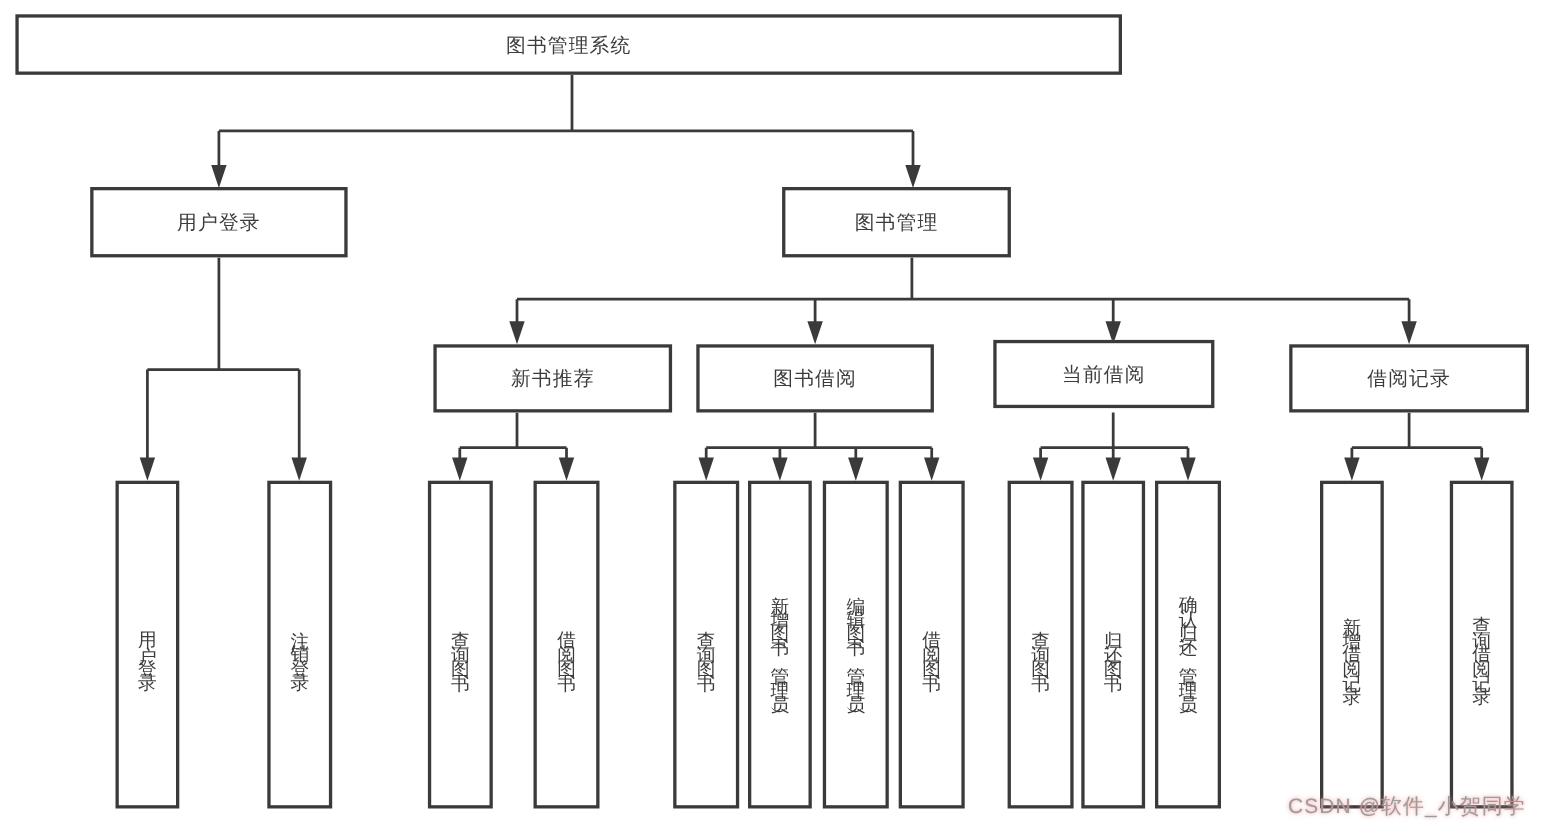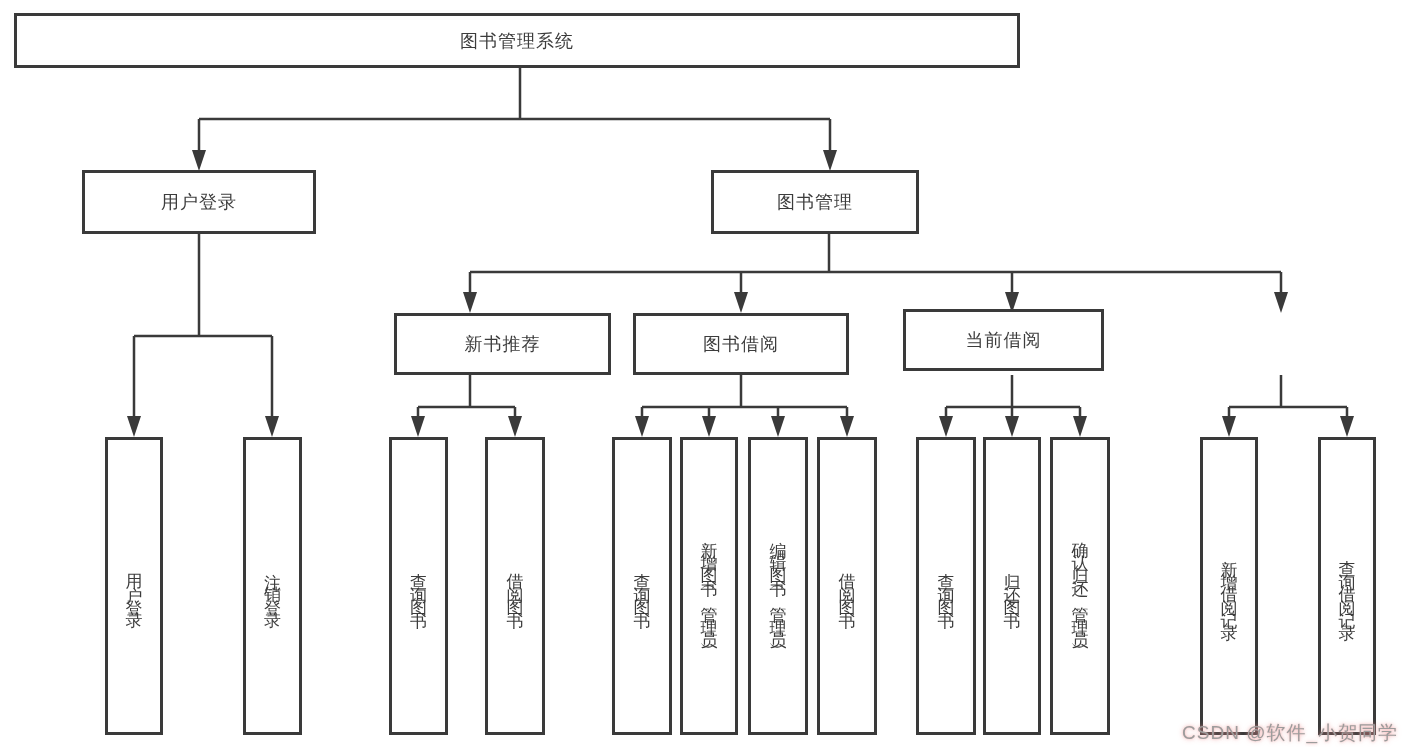--- a/index.html
+++ b/index.html
@@ -14,21 +14,21 @@
     box-sizing:border-box; display:flex; align-items:center; justify-content:center;
     color:#3c3c3c; font-size:18px; letter-spacing:1px; z-index:2;
   }
   .vbox { z-index:2; }
   .vbox .vlabel {
     writing-mode:vertical-rl; text-orientation:mixed;
     font-size:17px; letter-spacing:13px; line-height:1;
     color:#3c3c3c; white-space:nowrap;
   }
   .watermark {
-    position:absolute; right:7px; bottom:1px; z-index:5;
+    position:absolute; right:18px; bottom:1px; z-index:5;
     font-size:19px; color:#9c9c9c; letter-spacing:1px;
     text-shadow:0 0 5px rgba(240,150,150,0.75), 0 0 2px rgba(240,150,150,0.5);
   }
 </style>
 </head>
 <body>
 
 <div id="stage">
 
   <svg id="connectors" viewBox="0 0 1405 747" xmlns="http://www.w3.org/2000/svg">
@@ -81,20 +81,23 @@
 
   <div class="box" style="left:362px; top:313px; width:217px; height:62px;margin-left:32px;">
     <span>新书推荐</span>
   </div>
   <div class="box" style="left:633px; top:313px; width:216px; height:62px;align-items:center;">
     <span>图书借阅</span>
   </div>
   <div class="box" style="left:903px; top:309px; width:201px; height:62px;">
     <span>当前借阅</span>
   </div>
+  <div class="box" style="left:1172px; top:313px; width:218px; height:62px;">
+    <span>借阅记录</span>
+  </div>
 
   <div class="box vbox" style="left:105px; top:437px; width:58px; height:298px;">
     <span class="vlabel">用户登录</span>
   </div>
   <div class="box vbox" style="left:243px; top:437px; width:59px; height:298px;">
     <span class="vlabel">注销登录</span>
   </div>
 
   <div class="box vbox" style="left:389px; top:437px; width:59px; height:298px;">
     <span class="vlabel">查询图书</span>

